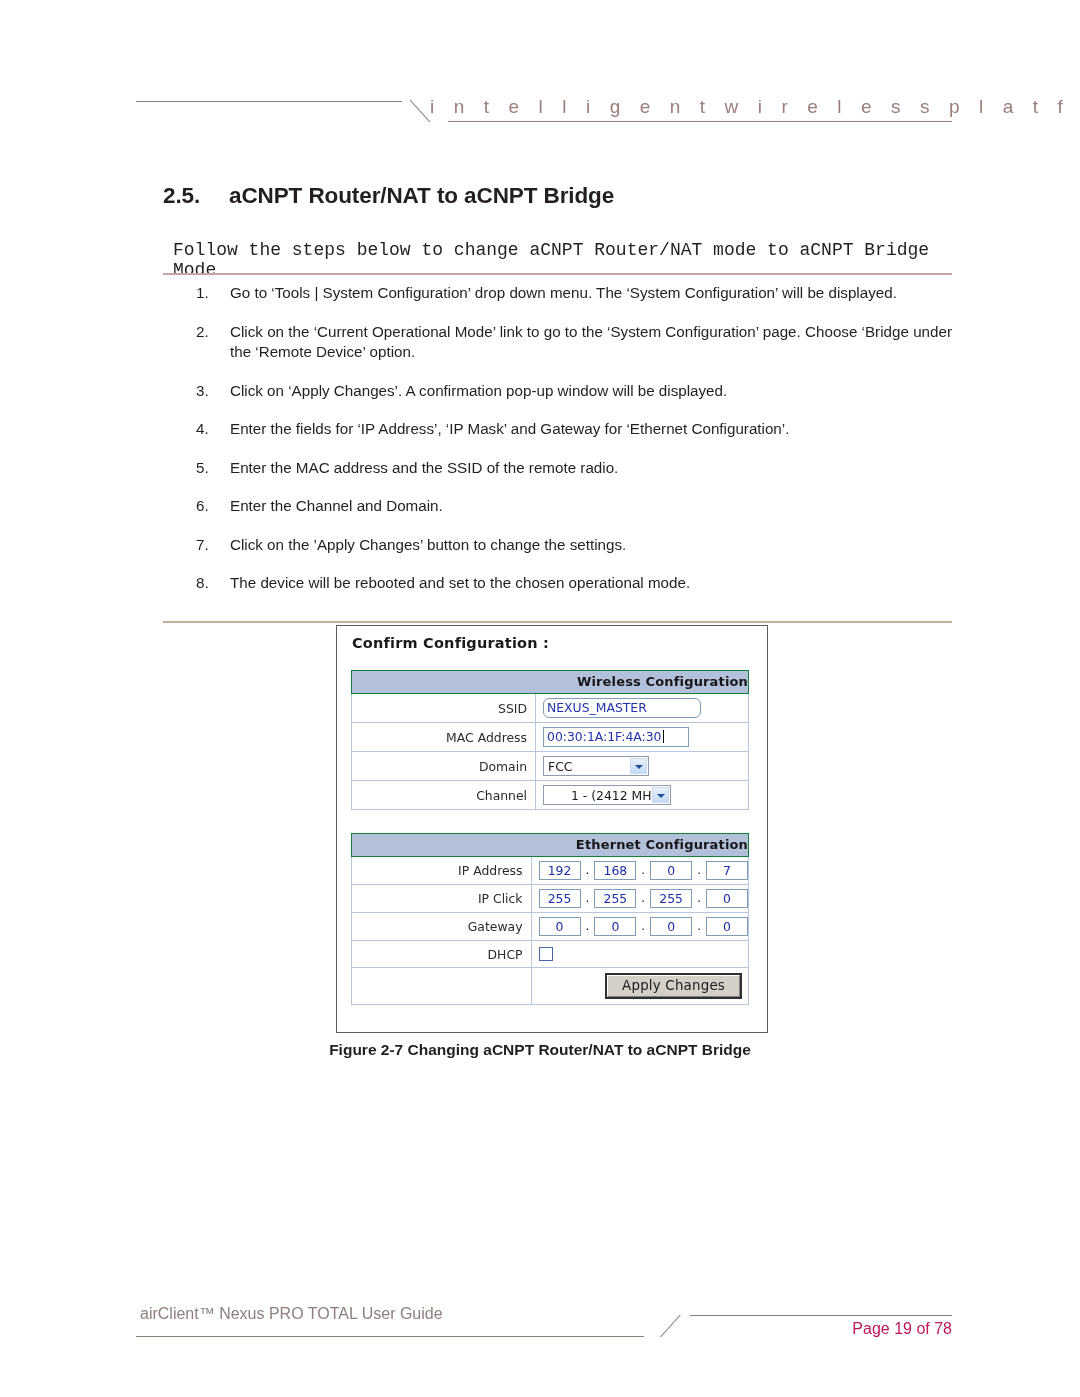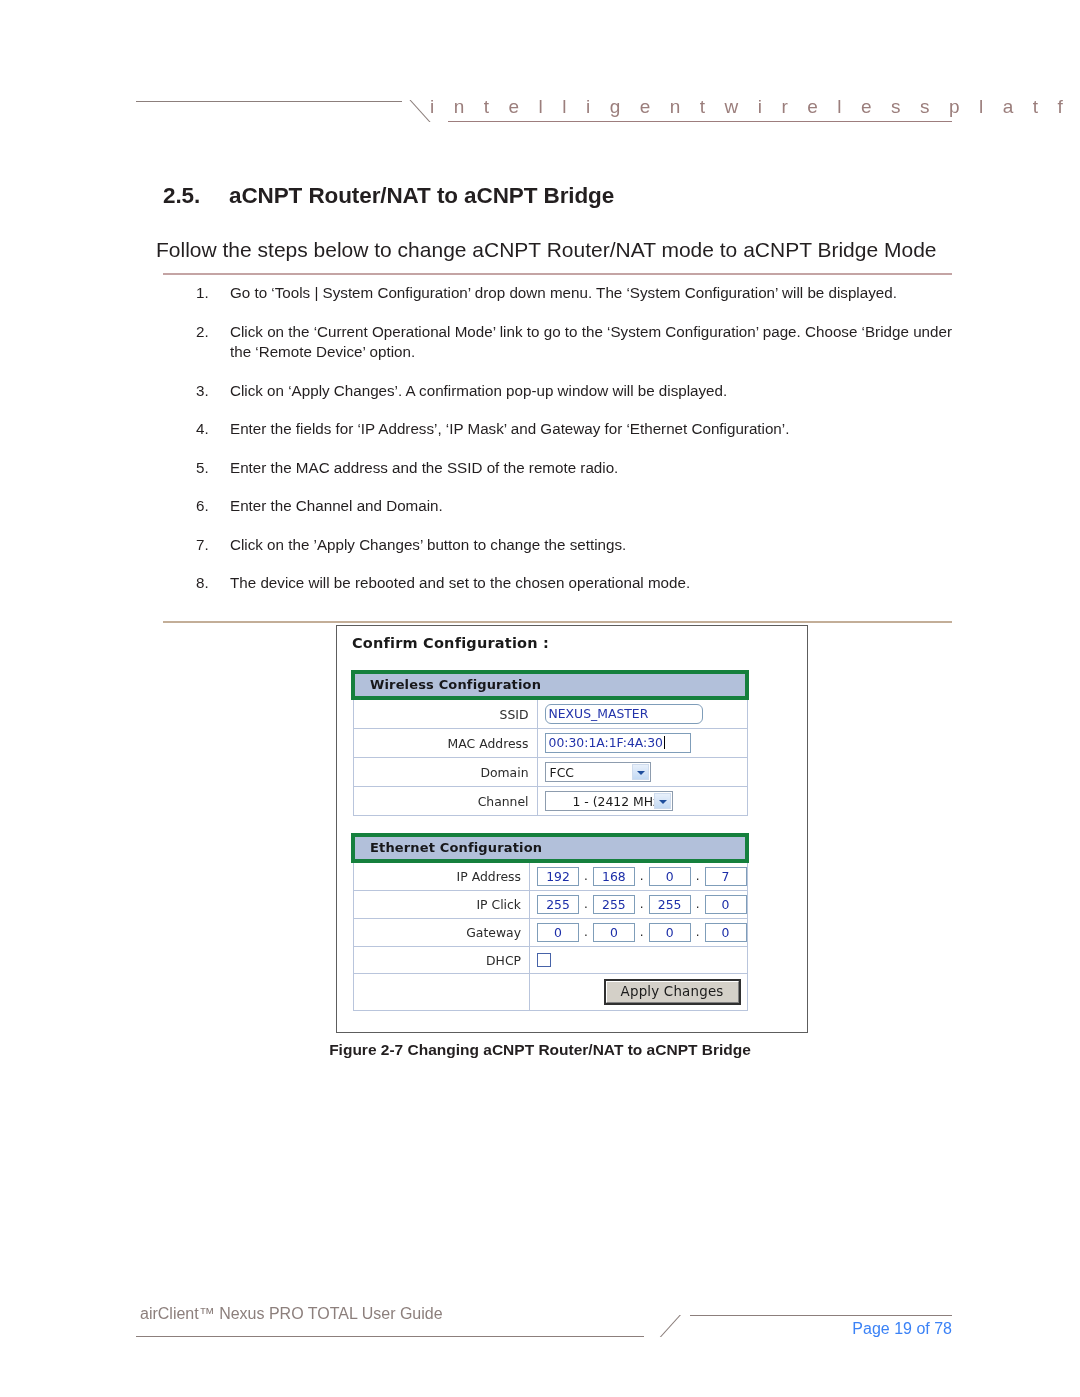--- a/index.html
+++ b/index.html
@@ -76,25 +76,26 @@
     color: #231f20;
     letter-spacing: -0.1px;
     white-space: nowrap;
   }
   .section-heading .num {
     display: inline-block;
     width: 66px;
   }
   .intro-line {
     position: absolute;
-    left: 156px; top: 240px;
+    left: 173px; top: 240px;
     width: 790px;
-    font-size: 21px;
+    font-size: 18px;
     color: #231f20;
     line-height: 20px;
+    font-family: Liberation Mono, monospace;
   }
   .rule-top {
     position: absolute;
     left: 163px; top: 273px;
     width: 789px; height: 2px;
     background: #c4a4a4;
   }
   .rule-bottom {
     position: absolute;
     left: 163px; top: 621px;
@@ -123,21 +124,21 @@
     text-align: left;
     font-size: 15.2px;
   }
   .step .step-text { display: block; }
   .step.single { text-align: left; }
 
   
   .figure-box {
     position: absolute;
     left: 336px; top: 625px;
-    width: 472px; height: 408px;
+    width: 432px; height: 408px;
     border: 1.5px solid #5d5d5d;
     background: #ffffff;
     box-sizing: border-box;
   }
   .confirm-title {
     position: absolute;
     left: 15px; top: 9px;
     font-size: 14.5px;
     font-weight: bold;
     color: #1a1a1a;
@@ -163,21 +164,22 @@
     font-size: 12.2px;
     color: #231f20;
   }
   .cfg-head td {
     background: #b2c0da;
     font-weight: bold;
     font-size: 13px;
     color: #17171a;
     padding: 3px 0 4px 15px;
     letter-spacing: 0.15px;
-    border: 4px solid #15803d;
+    border: 1px solid #15803d;
+    text-align: right;
   }
   td.lbl {
     width: 175px;
     text-align: right;
     padding: 5px 8px 5px 0;
     white-space: nowrap;
     font-size: 12.4px;
     color: #2b2b2b;
     margin-top: 26px;
   }
@@ -350,21 +352,21 @@
     left: 690px; top: 1315px;
     width: 262px; height: 1px;
     background: #8c7f7c;
   }
   .footer-page {
     position: absolute;
     left: 690px; top: 1320px;
     width: 262px;
     text-align: right;
     font-size: 16px;
-    color: #3b82f6;
+    color: #be185d;
     white-space: nowrap;
   }
 </style>
 </head>
 <body>
 
 <div class="page-header">
   <div class="header-rule-left"></div>
   <div class="header-slash"></div>
   <div class="header-rule-right"></div>

